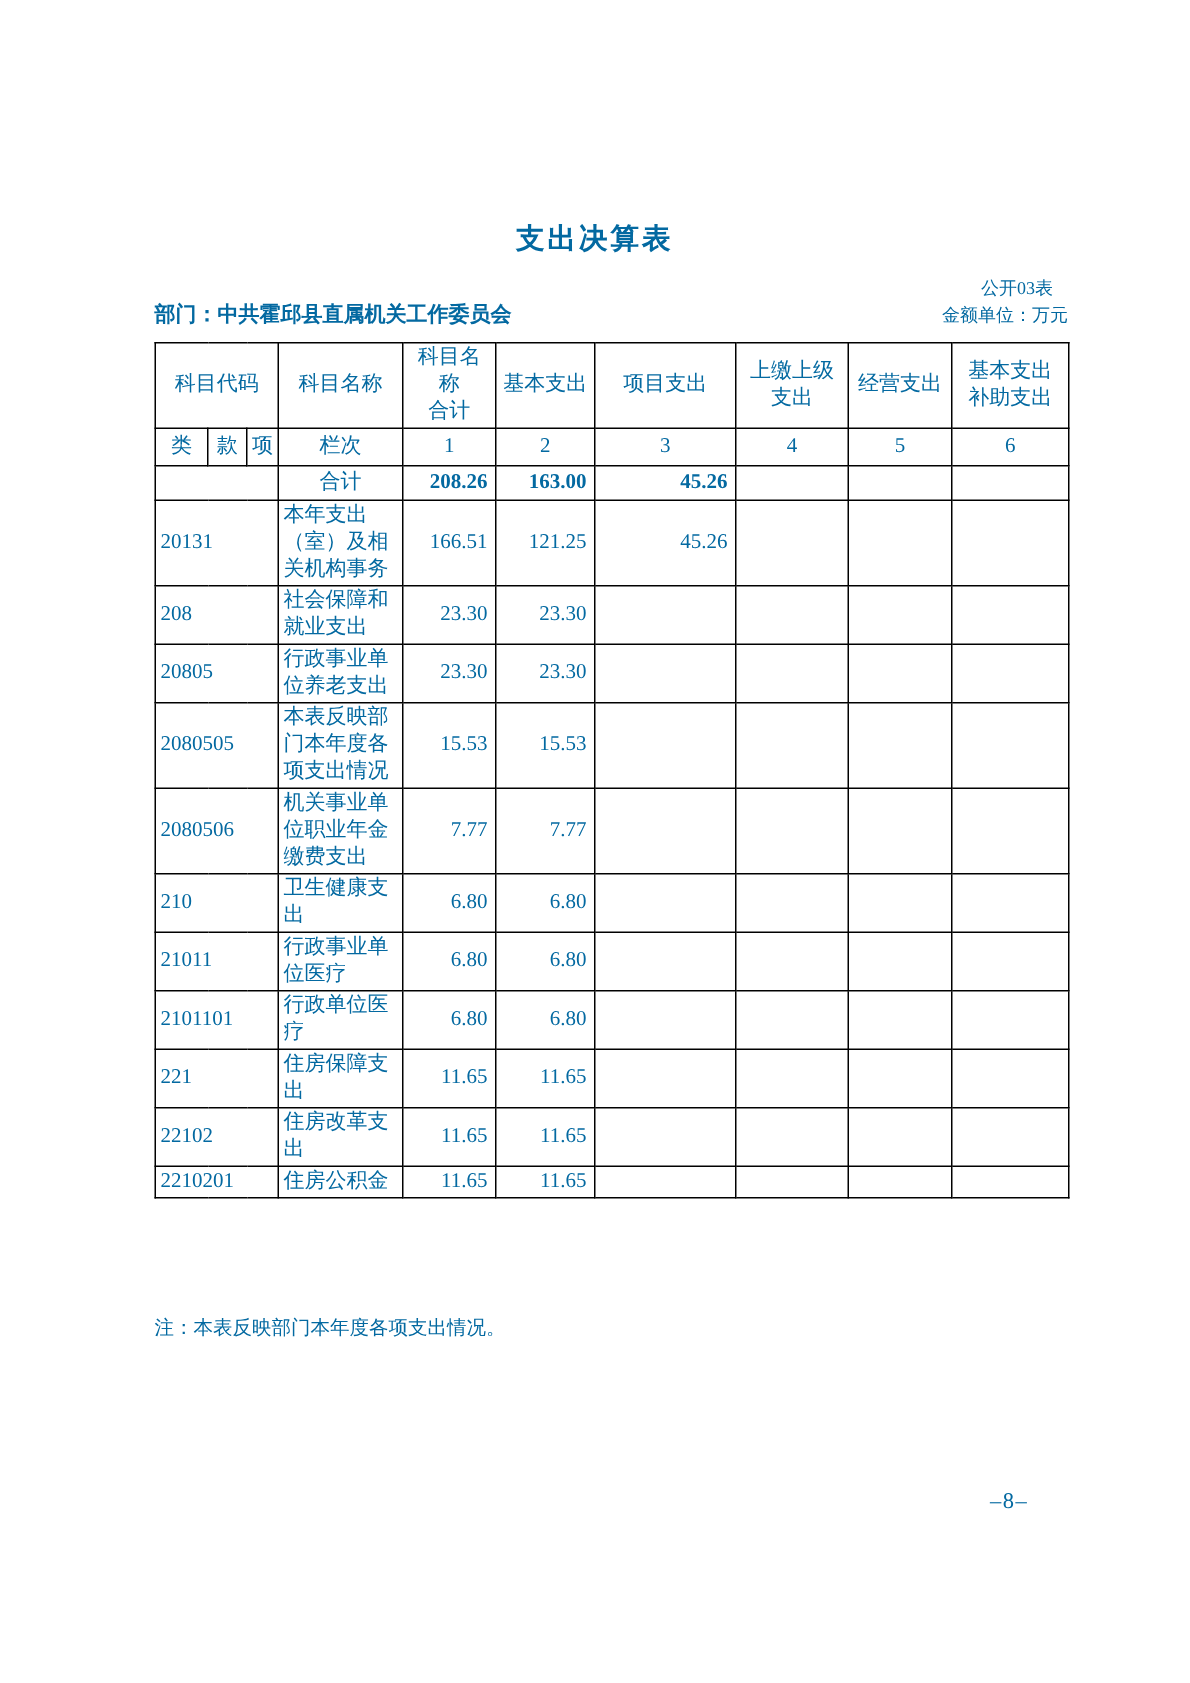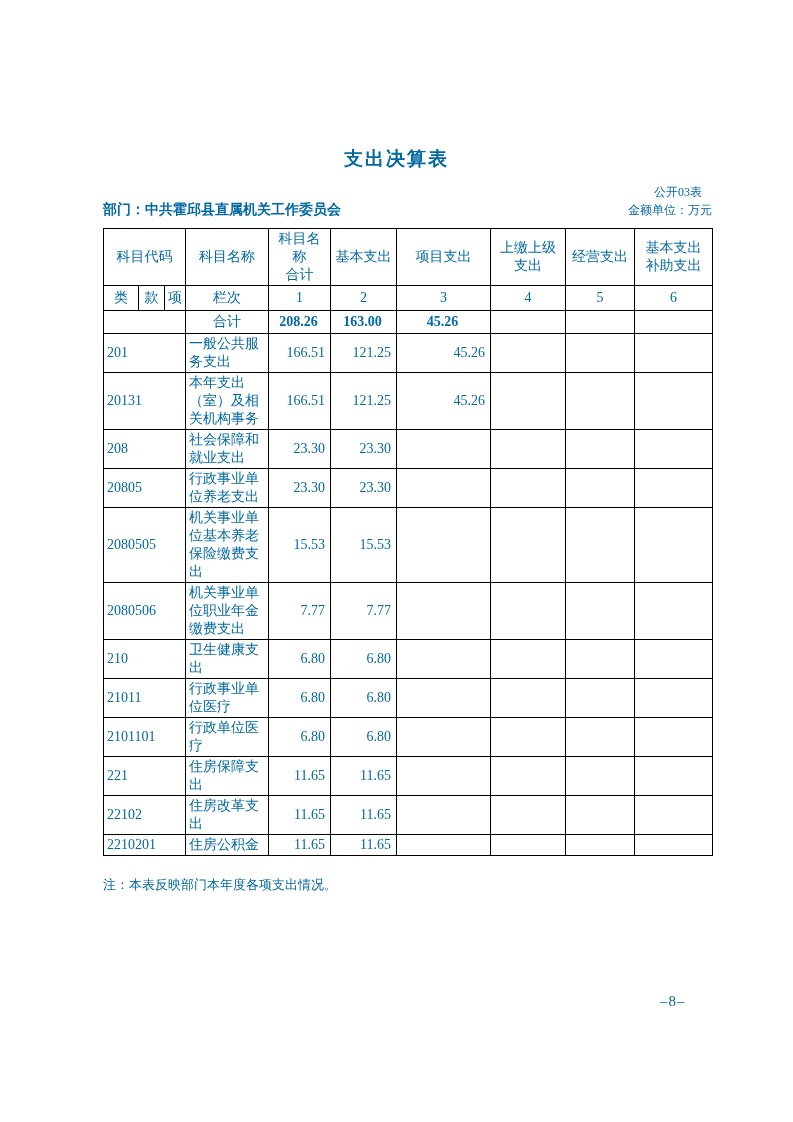--- a/index.html
+++ b/index.html
@@ -56,21 +56,21 @@
     word-break: break-all;
     overflow: hidden;
   }
   .main th { white-space: pre-line; }
   tr.h1 th { height: 54px; }
   tr.h2 th { height: 22px; }
   tr.total td { height: 20px; }
   td.code { text-align: left; padding-left: 3px; }
   td.name { text-align: left; padding-left: 3px; }
   td.num  { text-align: right; padding-right: 5px; }
-  tr.total td.num { font-weight: bold; text-align: center; }
+  tr.total td.num { font-weight: bold; }
   tr.total td.label { text-align: center; }
   .note {
     position: absolute;
     top: 876px; left: 103px;
     font-size: 13px;
   }
   .page-number {
     position: absolute;
     top: 993px; left: 660px;
     font-size: 15px;
@@ -136,30 +136,20 @@
         <td class="label">合计</td>
         <td class="num">208.26</td>
         <td class="num">163.00</td>
         <td class="num">45.26</td>
         <td class="num"></td>
         <td class="num"></td>
         <td class="num"></td>
       </tr>
 
       <tr>
-        <td colspan="3" class="code">201</td>
-        <td class="name">一般公共服务支出</td>
-        <td class="num">166.51</td>
-        <td class="num">121.25</td>
-        <td class="num">45.26</td>
-        <td class="num"></td>
-        <td class="num"></td>
-        <td class="num"></td>
-      </tr>
-      <tr>
         <td colspan="3" class="code">20131</td>
         <td class="name">本年支出（室）及相关机构事务</td>
         <td class="num">166.51</td>
         <td class="num">121.25</td>
         <td class="num">45.26</td>
         <td class="num"></td>
         <td class="num"></td>
         <td class="num"></td>
       </tr>
       <tr>
@@ -177,21 +167,21 @@
         <td class="name">行政事业单位养老支出</td>
         <td class="num">23.30</td>
         <td class="num">23.30</td>
         <td class="num"></td>
         <td class="num"></td>
         <td class="num"></td>
         <td class="num"></td>
       </tr>
       <tr>
         <td colspan="3" class="code">2080505</td>
-        <td class="name">机关事业单位基本养老保险缴费支出</td>
+        <td class="name">本表反映部门本年度各项支出情况</td>
         <td class="num">15.53</td>
         <td class="num">15.53</td>
         <td class="num"></td>
         <td class="num"></td>
         <td class="num"></td>
         <td class="num"></td>
       </tr>
       <tr>
         <td colspan="3" class="code">2080506</td>
         <td class="name">机关事业单位职业年金缴费支出</td>

